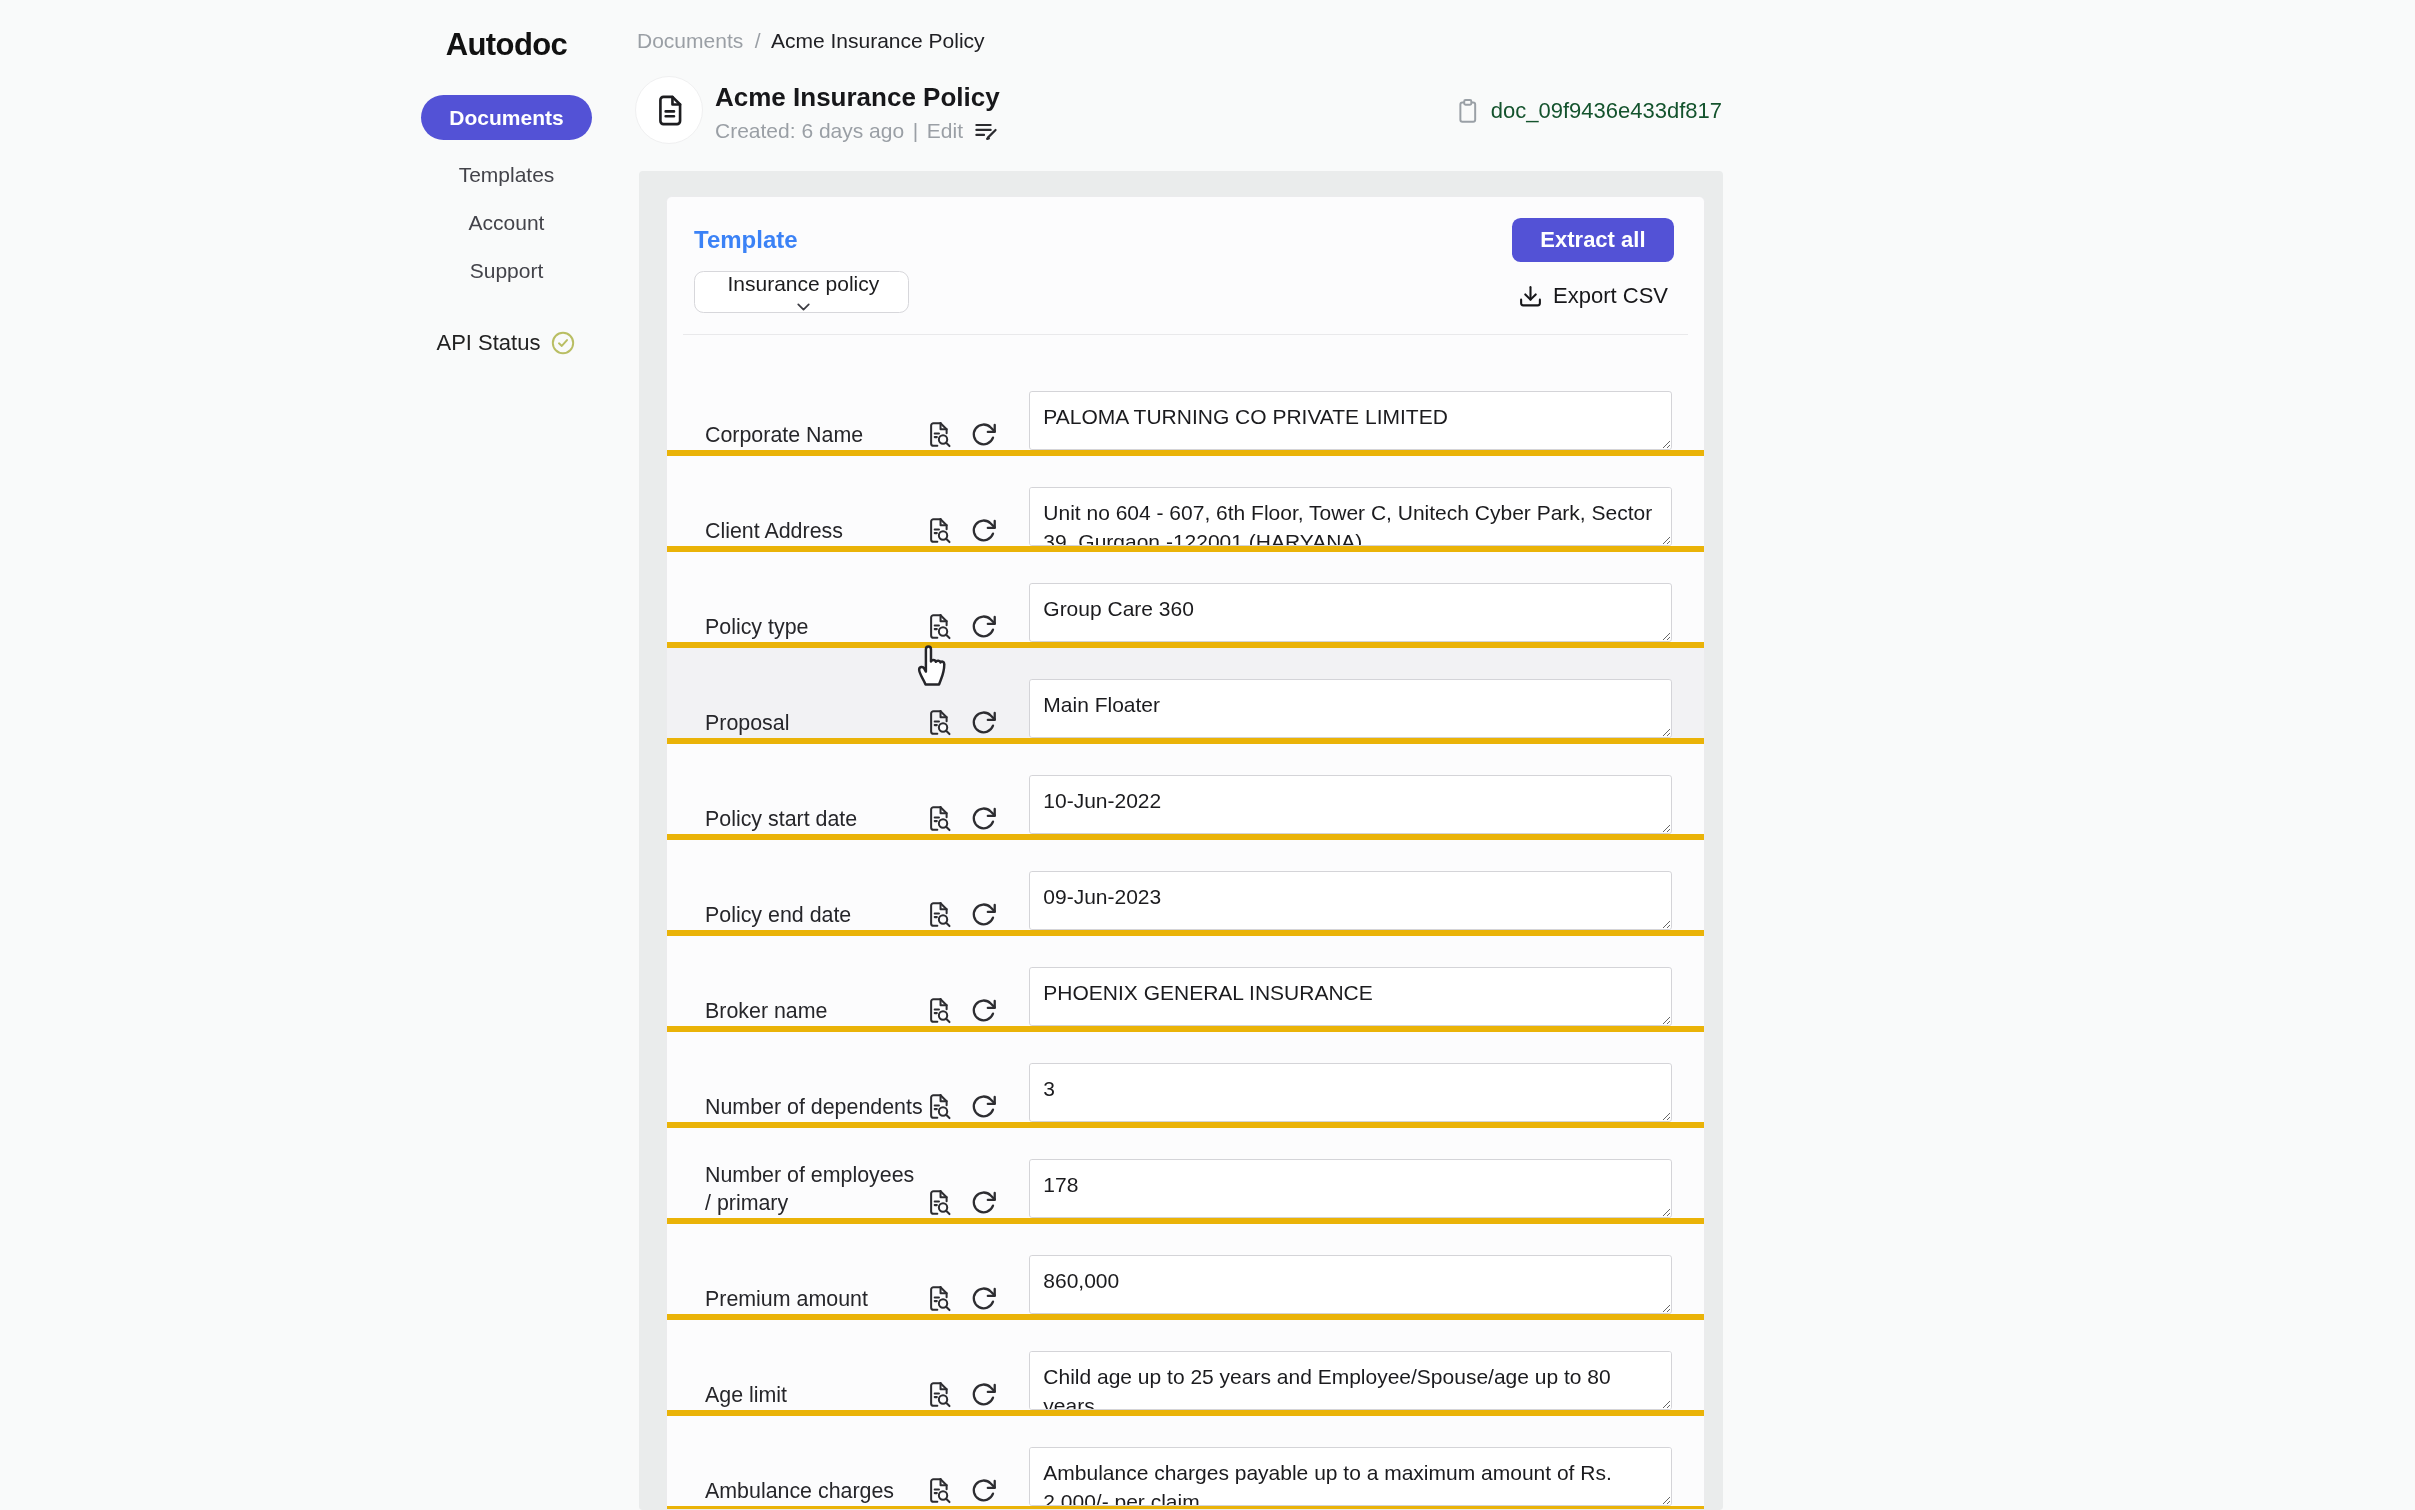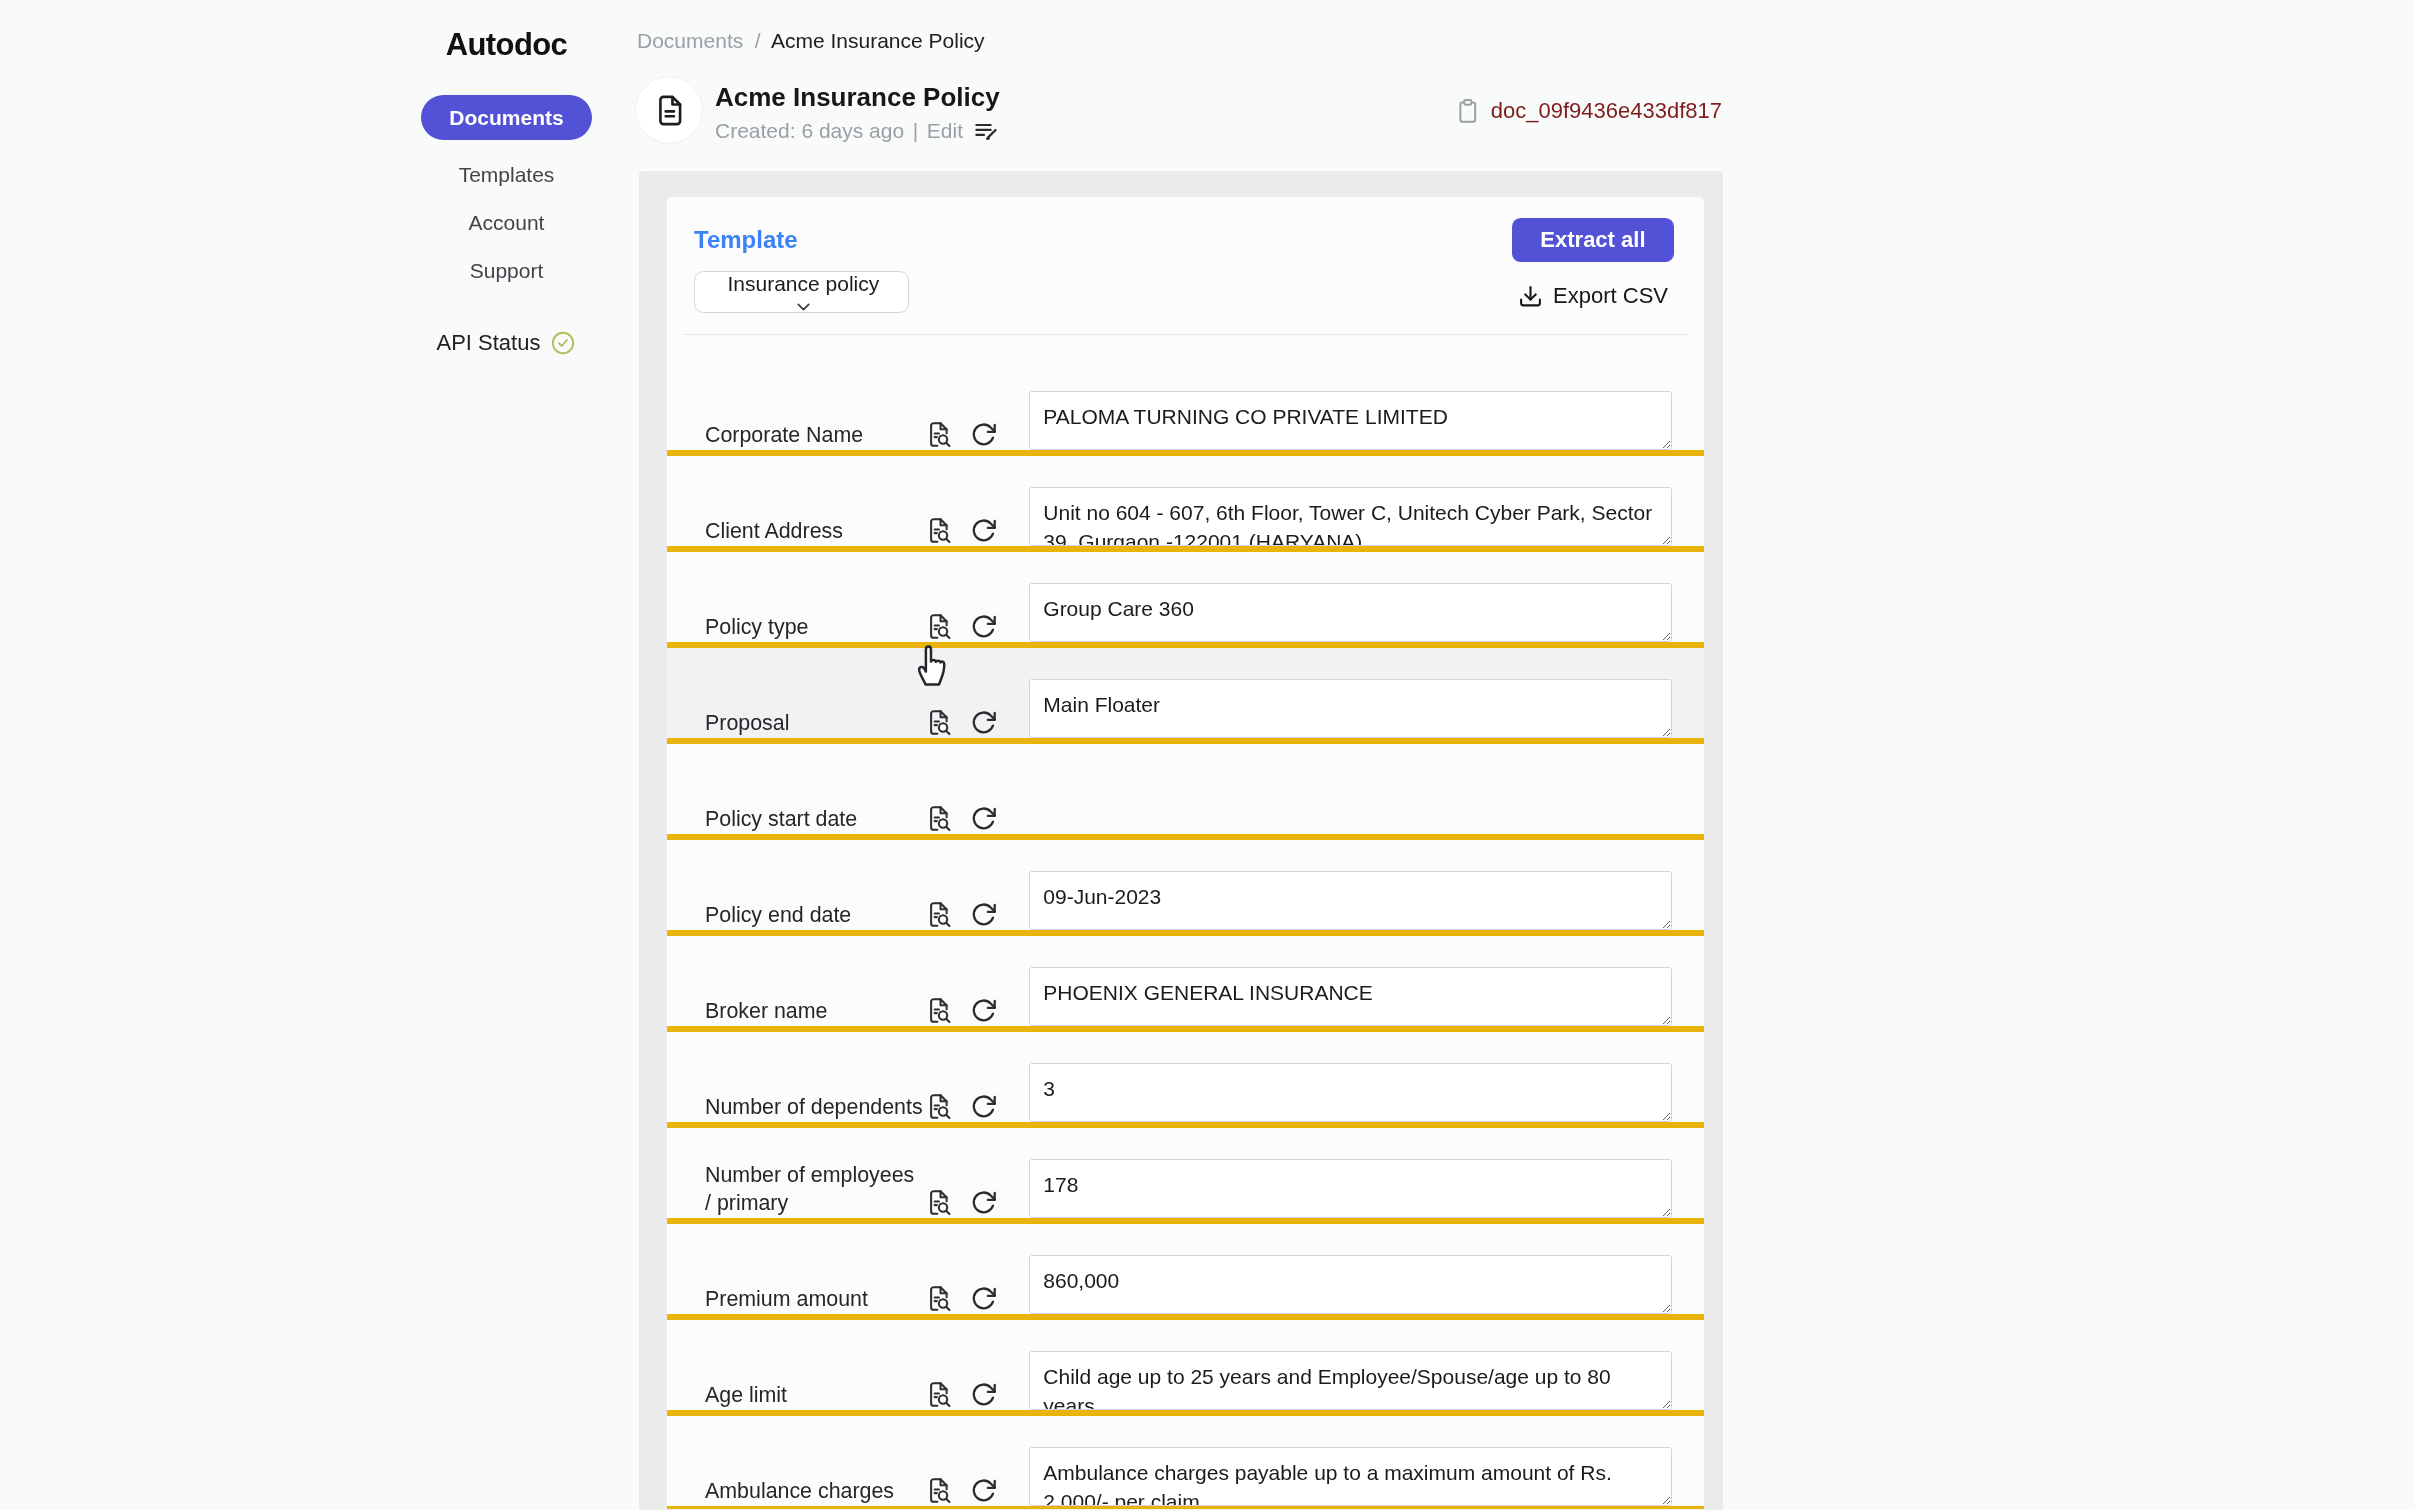--- a/index.html
+++ b/index.html
@@ -28,21 +28,21 @@
   .breadcrumb .bc-current { color:#202024; }
 
   .avatar { position:absolute; left:635px; top:76px; width:68px; height:68px;
     border-radius:50%; background:#fff; border:1.9px solid #f0f0f1;
     display:flex; align-items:center; justify-content:center; }
   .doc-title { position:absolute; left:715px; top:82px; font-size:26px; font-weight:700; color:#17171a; }
   .doc-sub { position:absolute; left:715px; top:118px; display:flex; align-items:center; gap:8.6px;
     font-size:21px; color:#9a9fa5; }
   .doc-sub .edit-link { color:#9a9fa5; cursor:pointer; }
   .doc-id { position:absolute; right:694px; top:97px; display:flex; align-items:center; gap:9.5px;
-    font-size:22px; color:#7f1d1d; }
+    font-size:22px; color:#14532d; }
 
   
   .gray-panel { position:absolute; left:639px; top:171px; width:1084px; height:1339px;
     background:#eaecec; border-radius:3.8px; }
   .card { position:absolute; left:27px; top:25px; width:1039px; height:1314px;
     background:#fcfcfd; border:1px solid #ebebed; border-radius:5.7px 5.7px 0 0; overflow:hidden; }
 
   .template-bar { position:relative; height:137px; padding:28.5px 30px 0 27px; }
   .template-heading { font-size:24px; font-weight:700; color:#3b82f6; margin-bottom:17px; }
   .template-select { width:215px; height:42px; border:1px solid #d7d7db; border-radius:9.5px;
@@ -262,20 +262,21 @@
           <path d="M18.2 19.9 L21 22.7"></path>
         </svg>
       </span>
       <span class="icon-btn">
         <svg width="27.6" height="27.6" viewBox="0 0 24 24" fill="none" stroke="currentColor" stroke-width="2" stroke-linecap="round" stroke-linejoin="round">
           <polyline points="21.5 3.5 21.5 9.5 15.5 9.5"></polyline>
           <path d="M20 14.5 a8.6 8.6 0 1 1 -2 -8.9 L21.5 9"></path>
         </svg>
       </span>
     </div>
+    <textarea class="field-value" spellcheck="false" style="">10-Jun-2022</textarea>
   </div>
 
   <div class="field-row">
     <div class="field-label">Policy end date</div>
     <div class="field-icons">
       <span class="icon-btn">
         <svg width="29.5" height="31" viewBox="0 0 24 26" fill="none" stroke="currentColor" stroke-width="1.7" stroke-linecap="round" stroke-linejoin="round">
           <path d="M13.5 3.5 H7.6 A2 2 0 0 0 5.6 5.5 v15 a2 2 0 0 0 2 2 h3.2"></path>
           <path d="M13.5 3.5 L18.6 8.6 V12"></path>
           <path d="M13.5 3.5 V8.6 h5.1"></path>

